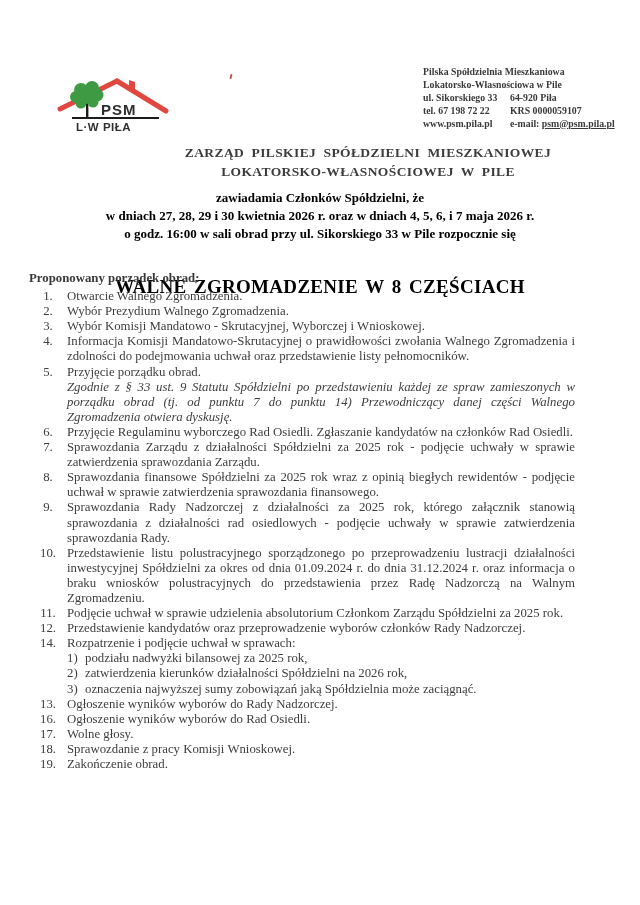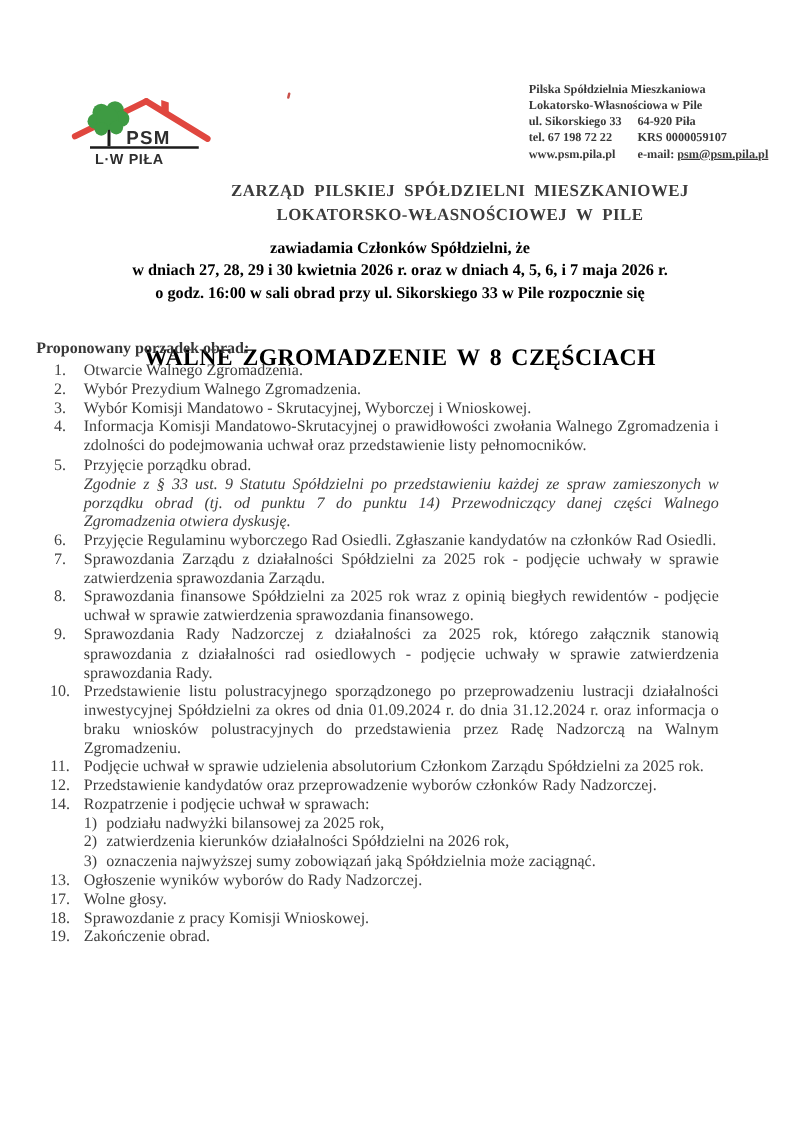--- a/index.html
+++ b/index.html
@@ -168,20 +168,24 @@
     </div>
     <div class="sub">
       <span class="snum">3)</span>
       <div class="stxt">oznaczenia najwyższej sumy zobowiązań jaką Spółdzielnia może zaciągnąć.</div>
     </div>
     <div class="item">
       <span class="num">13.</span>
       <div class="txt">Ogłoszenie wyników wyborów do Rady Nadzorczej.</div>
     </div>
     <div class="item">
+      <span class="num">16.</span>
+      <div class="txt">Ogłoszenie wyników wyborów do Rad Osiedli.</div>
+    </div>
+    <div class="item">
       <span class="num">17.</span>
       <div class="txt">Wolne głosy.</div>
     </div>
     <div class="item">
       <span class="num">18.</span>
       <div class="txt">Sprawozdanie z pracy Komisji Wnioskowej.</div>
     </div>
     <div class="item">
       <span class="num">19.</span>
       <div class="txt">Zakończenie obrad.</div>

